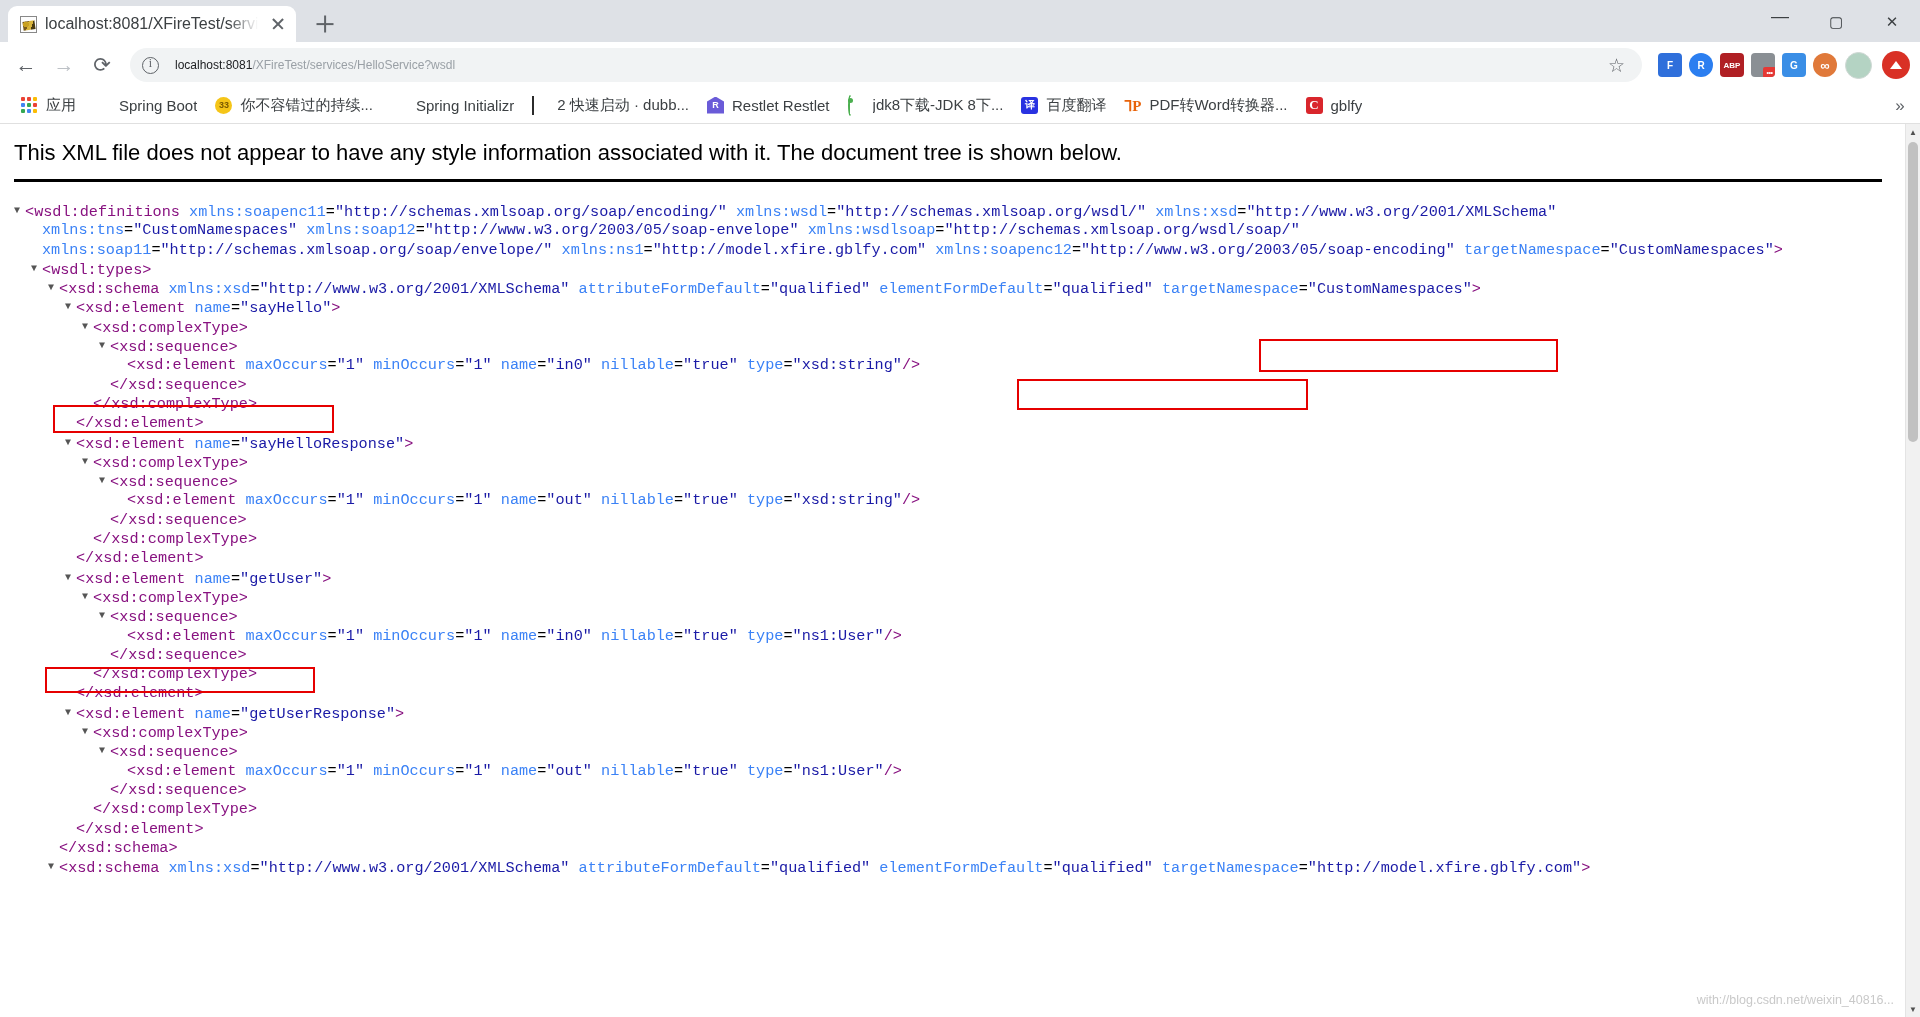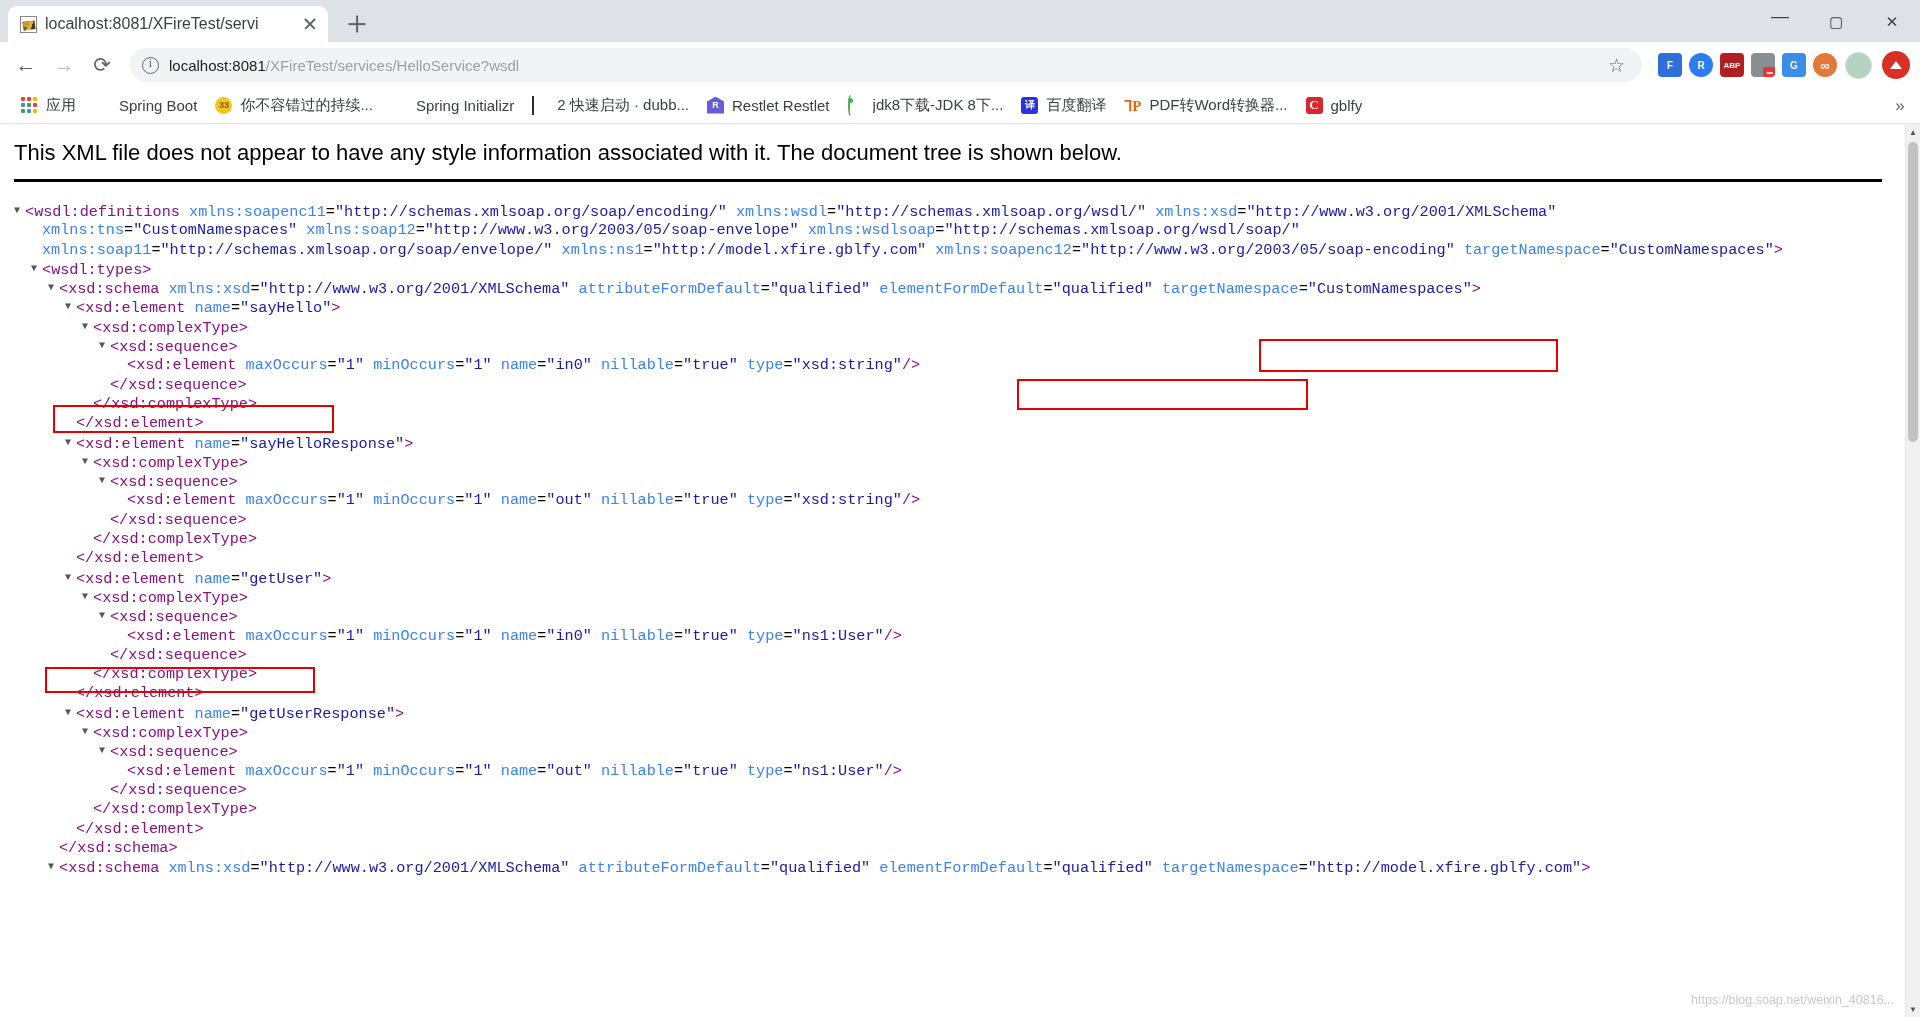--- a/index.html
+++ b/index.html
@@ -18,21 +18,21 @@
     background: #dee1e6;
     display: flex;
     align-items: flex-end;
     padding-left: 8px;
   }
   .tab {
     position: relative;
     display: flex;
     align-items: center;
     height: 36px;
-    width: 320px;
+    width: 288px;
     background: #ffffff;
     border-radius: 9px 9px 0 0;
     padding: 0 6px 0 12px;
     gap: 8px;
   }
   .tab-favicon {
     width: 17px; height: 17px;
     flex: 0 0 17px;
     border: 1px solid #888;
     background: #fdfdfd;
@@ -145,24 +145,25 @@
     content: "i";
     position: absolute;
     left: 0; right: 0; top: -2px;
     text-align: center;
     font-size: 12px;
     font-family: "Liberation Serif", serif;
     color: #5f6368;
   }
   .url {
     flex: 1 1 auto;
-    font-size: 15px;
+    font-size: 12px;
     color: #9aa0a6;
     white-space: nowrap;
     overflow: hidden;
+    margin-left: 6px;
   }
   .url .host { color: #202124; }
   .star {
     flex: 0 0 20px;
     font-size: 19px;
     color: #5f6368;
     cursor: pointer;
     line-height: 1;
   }
 
@@ -587,20 +588,20 @@
       </div>
   </div>
 
   <div id="highlight-layer">
       <div class="hl" style="left: 1259px; top: 215px; width: 299px; height: 33px;"></div>
       <div class="hl" style="left: 1017px; top: 255px; width: 291px; height: 31px;"></div>
       <div class="hl" style="left: 53px; top: 281px; width: 281px; height: 28px;"></div>
       <div class="hl" style="left: 45px; top: 543px; width: 270px; height: 26px;"></div>
     </div>
 
-  <div class="watermark">https://blog.soap.net/weixin_40816...</div>
+  <div class="watermark">with://blog.csdn.net/weixin_40816...</div>
 
   <div class="vscroll">
     <div class="up">▲</div>
     <div class="vthumb"></div>
     <div class="down">▼</div>
   </div>
 </div>
 
 </body></html>

